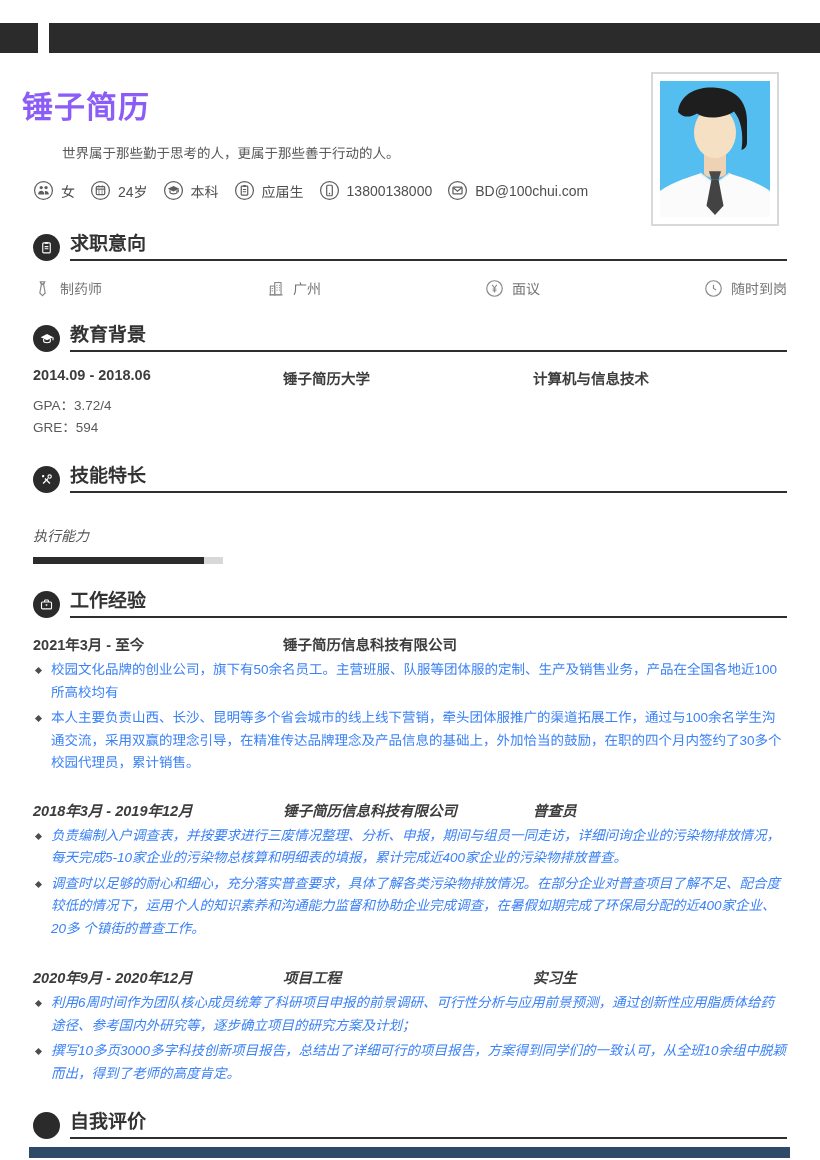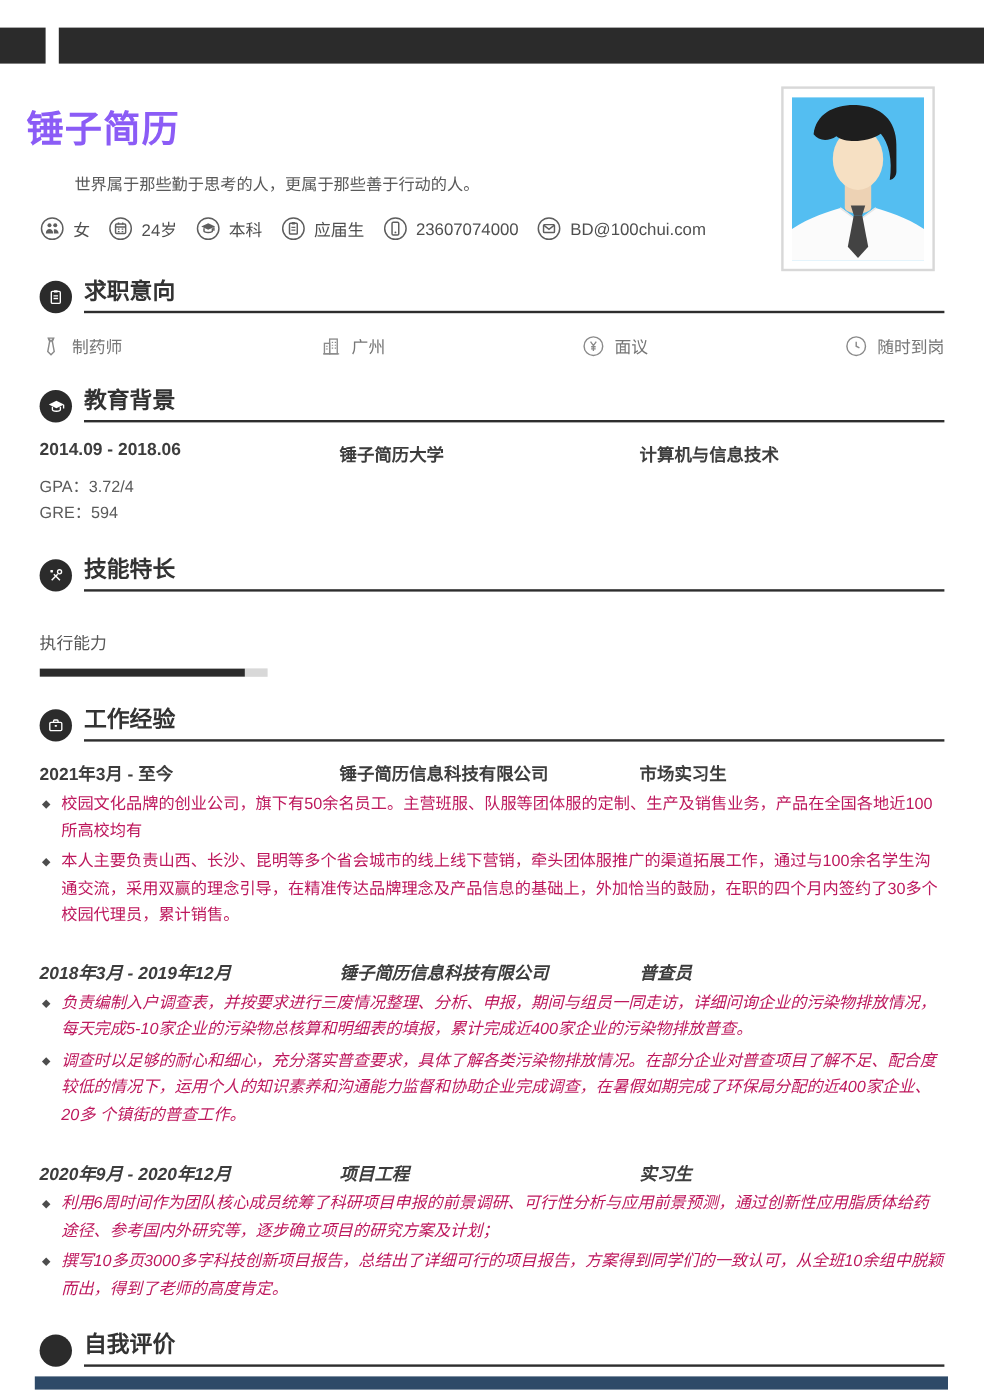--- a/index.html
+++ b/index.html
@@ -43,31 +43,31 @@
   .section { margin-top:26px; }
   .section.first { margin-top:0; }
 
   
   .row-head { display:grid; grid-template-columns:250px 250px 1fr; margin-top:15px;
               font-size:14.5px; font-weight:700; color:#3d3d3d; }
   .edu-details { margin-top:7px; font-size:13.5px; color:#5a5a5a; }
   .edu-details div { line-height:22px; }
 
   
-  .skills-row { display:flex; gap:87px; margin-top:32px; margin-bottom:4px; }
+  .skills-row { display:flex; gap:87px; margin-top:32px; margin-bottom:4px;font-style:italic; }
   .skill { width:190px; }
   .skill-name { font-size:14px; color:#565656; }
   .bar-track { margin-top:12px; height:7px; background:#d8d8d8; overflow:hidden; }
   .bar-fill { height:100%; background:#2b2b2b; }
 
   
   .bullets { margin-top:5px; }
   .bullet { display:flex; margin-top:3px; }
   .bullet-marker { flex:none; width:5px; height:5px; background:#4d4d4d; transform:rotate(45deg); margin:9px 10px 0 3px; }
-  .bullet p { font-size:13.5px; color:#be185d; line-height:22.5px; }
+  .bullet p { font-size:13.5px; color:#3b82f6; line-height:22.5px; }
   .entry { margin-bottom:24px; }
   .entry:last-child { margin-bottom:0;font-style:italic; }
 </style>
 </head>
 <body>
 
 <div class="page">
 
   <div class="topbar-block"></div>
   <div class="topbar-main"></div>
@@ -123,21 +123,21 @@
         <span>应届生</span>
       </div>
       <div class="info-item">
         <span>
           <svg width="21" height="21" viewBox="0 0 24 24" fill="none" stroke="#5e5e5e" stroke-width="1.4">
             <circle cx="12" cy="12" r="10.2"></circle>
             <rect x="8.8" y="6" width="6.4" height="12" rx="1.2"></rect>
             <circle cx="12" cy="15.6" r="0.9" fill="#5e5e5e" stroke="none"></circle>
           </svg>
         </span>
-        <span>23607074000</span>
+        <span>13800138000</span>
       </div>
       <div class="info-item">
         <span>
           <svg width="21" height="21" viewBox="0 0 24 24" fill="none" stroke="#5e5e5e" stroke-width="1.4">
             <circle cx="12" cy="12" r="10.2"></circle>
             <rect x="6.8" y="8.2" width="10.4" height="7.6" rx="0.8"></rect>
             <path d="M7.2,8.9 L12,12.7 L16.8,8.9"></path>
           </svg>
         </span>
         <span>BD@100chui.com</span>
@@ -274,21 +274,20 @@
         </span>
         <div class="sec-title-wrap">
           <h2 class="sec-title">工作经验</h2>
         </div>
       </div>
 
       <div class="entry">
         <div class="row-head">
           <span>2021年3月 - 至今</span>
           <span>锤子简历信息科技有限公司</span>
-          <span>市场实习生</span>
         </div>
         <div class="bullets">
           <div class="bullet">
             <span class="bullet-marker"></span>
             <p>校园文化品牌的创业公司，旗下有50余名员工。主营班服、队服等团体服的定制、生产及销售业务，产品在全国各地近100所高校均有</p>
           </div>
           <div class="bullet">
             <span class="bullet-marker"></span>
             <p>本人主要负责山西、长沙、昆明等多个省会城市的线上线下营销，牵头团体服推广的渠道拓展工作，通过与100余名学生沟通交流，采用双赢的理念引导，在精准传达品牌理念及产品信息的基础上，外加恰当的鼓励，在职的四个月内签约了30多个校园代理员，累计销售。</p>
           </div>

